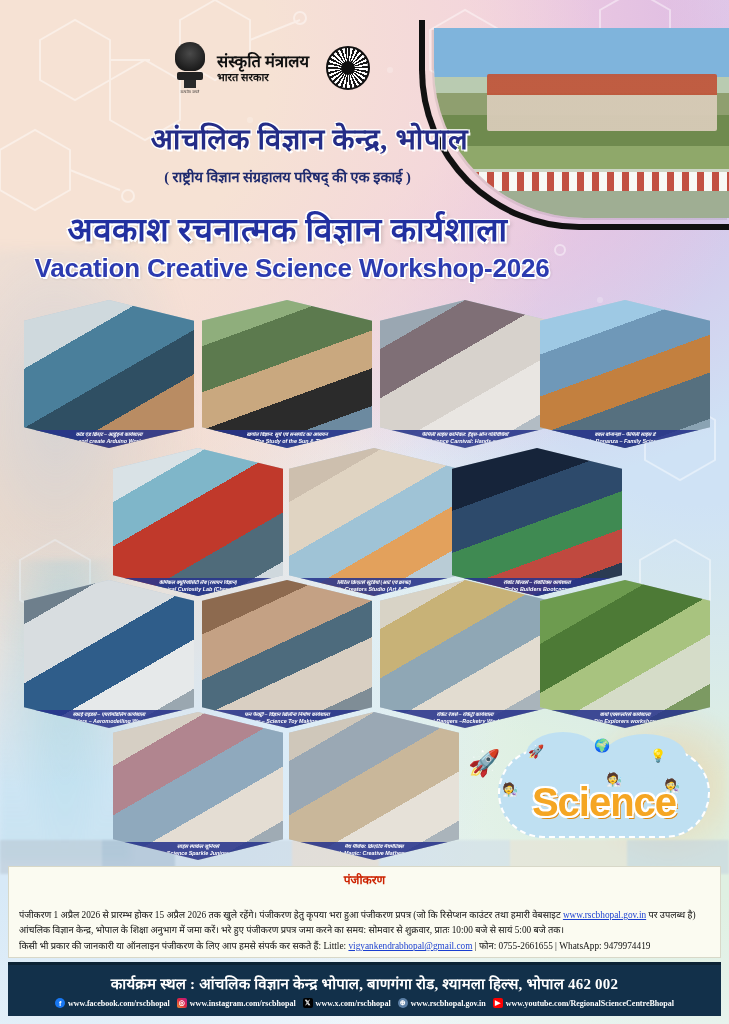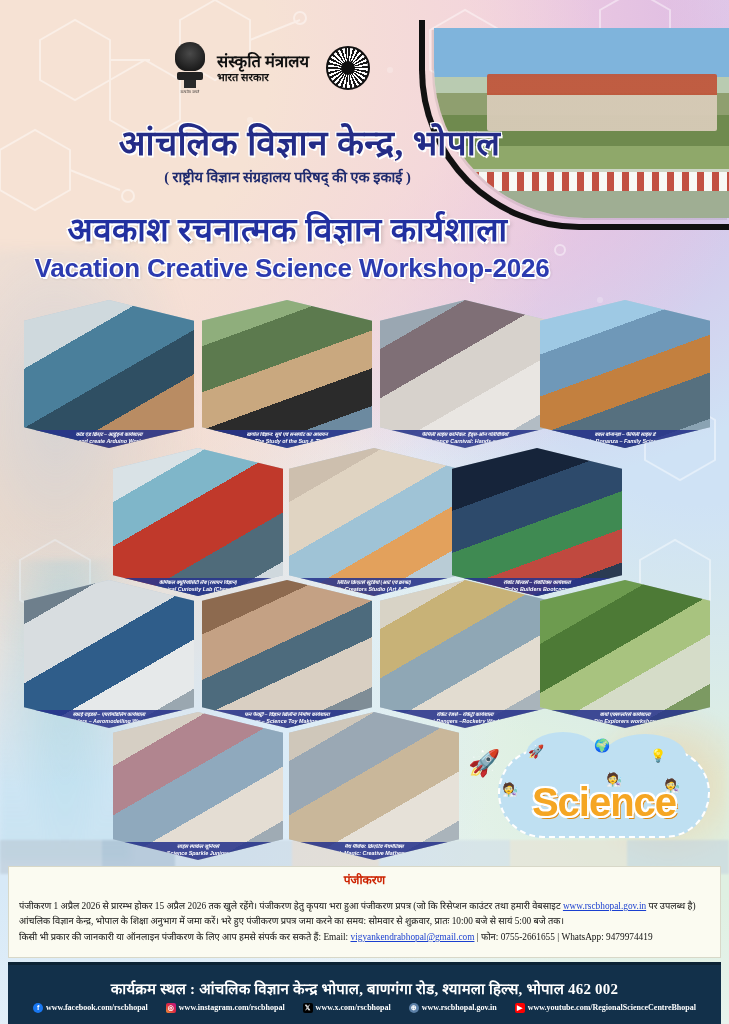--- a/index.html
+++ b/index.html
@@ -99,21 +99,21 @@
       repeating-conic-gradient(#1a1a1a 0 7deg, #ffffff 7deg 14deg);
     border: 2.5px solid #111; position: relative;
   }
   .ncsm-logo::after {
     content:""; position:absolute; left:50%; top:50%; width:14px; height:14px;
     transform: translate(-50%,-50%); border-radius:50%; background:#111;
   }
   .t-center { position: absolute; left: 0; width: 575px; text-align: center; }
   .h-title {
     font-family: "Liberation Serif", serif;
-    font-size: 35px; font-weight: 700; color: #242c87; letter-spacing: .4px;
+    font-size: 29px; font-weight: 700; color: #242c87; letter-spacing: .4px;
     text-shadow: 1.6px 1.6px 0 #ffffff, -1.2px -1.2px 0 #fff, 1.2px -1.2px 0 #fff, -1.2px 1.2px 0 #fff;
     padding-left: 44px;
   }
   .h-sub {
     font-family: "Liberation Serif", serif;
     font-size: 14.5px; font-weight: 700; color: #1e2a6e; margin-top: 4px;
   }
   .h-main {
     font-family: "Liberation Serif", serif;
     font-size: 33px; font-weight: 700; color: #2230a0; letter-spacing: .5px;
@@ -188,40 +188,40 @@
 
   
   .reg {
     position: absolute; left: 8px; top: 866px; width: 713px; height: 92px;
     background: #fbfbf1;
     border: 1px solid #d8d8c8;
     padding: 4px 10px 0;
   }
   .reg-title {
     text-align: center; color: #cc2200; font-weight: 700; font-size: 12px;
-    font-family: "Liberation Serif", serif; margin-bottom: 11px;
+    font-family: "Liberation Serif", serif; margin-bottom: 20px;
   }
   .reg p {
     font-family: "Liberation Serif", serif; font-size: 9.3px; color: #111;
     line-height: 1.62; text-align: left;
   }
   .reg a { color: #1a3fd0; text-decoration: underline; }
   .reg .p-last { margin-top: 1px; }
 
   
   .footer {
-    position: absolute; left: 8px; top: 962px; width: 713px; height: 63px;
+    position: absolute; left: 8px; top: 962px; width: 713px; height: 54px;
     background: #12304a; border-top: 3px solid #0c2335;
     display: flex; flex-direction: column; align-items: center; justify-content: center;
   }
   .footer .venue {
     font-family: "Liberation Serif", serif; font-size: 15px; font-weight: 700;
     color: #ffffff; letter-spacing: .2px; white-space: nowrap;
   }
-  .social { display: flex; align-items: flex-end; gap: 18px; margin-top: 5px; }
+  .social { display: flex; align-items: flex-end; gap: 7px; margin-top: 5px; }
   .social .item { display: flex; align-items: center; gap: 3px; }
   .social .lbl {
     font-family: "Liberation Serif", serif; font-size: 8px; font-weight: 700; color: #ffffff;
     white-space: nowrap;
   }
   .ic { width: 10px; height: 10px; border-radius: 2px; display:inline-flex; align-items:center; justify-content:center;
         font-size: 7px; color:#fff; font-weight:700; flex:0 0 auto; }
   .ic-fb { background:#1877f2; border-radius:50%; }
   .ic-ig { background: linear-gradient(45deg,#f09433,#dc2743,#bc1888); }
   .ic-x  { background:#000; }
@@ -455,21 +455,21 @@
     <span class="sci-emoji" style="left:166px; top:36px;">🧑‍🔬</span>
     <div class="word">Science</div>
   </div>
 
   <div class="reg">
     <div class="reg-title">पंजीकरण</div>
     <p>
       <span>पंजीकरण 1 अप्रैल 2026 से प्रारम्भ होकर 15 अप्रैल 2026 तक खुले रहेंगे।  पंजीकरण हेतु कृपया भरा हुआ पंजीकरण प्रपत्र (जो कि रिसेप्शन काउंटर तथा हमारी वेबसाइट </span><a href="#">www.rscbhopal.gov.in</a><span> पर उपलब्ध है) आंचलिक विज्ञान केन्द्र, भोपाल के शिक्षा अनुभाग में जमा करें।   भरे हुए पंजीकरण प्रपत्र जमा करने का समय: सोमवार से शुक्रवार, प्रातः 10:00 बजे से सायं 5:00 बजे तक।</span>
     </p>
     <p class="p-last">
-      <span>किसी भी प्रकार की जानकारी या ऑनलाइन पंजीकरण के लिए आप हमसे संपर्क कर सकते हैं:  Email: </span><a href="#">vigyankendrabhopal@gmail.com</a><span> | </span><span>फोन: 0755-2661655</span><span> | </span><span>WhatsApp: 9479974419</span>
+      <span>किसी भी प्रकार की जानकारी या ऑनलाइन पंजीकरण के लिए आप हमसे संपर्क कर सकते हैं:  Little: </span><a href="#">vigyankendrabhopal@gmail.com</a><span> | </span><span>फोन: 0755-2661655</span><span> | </span><span>WhatsApp: 9479974419</span>
     </p>
   </div>
 
   <div class="footer">
     <div class="venue">कार्यक्रम स्थल : आंचलिक विज्ञान केन्द्र भोपाल, बाणगंगा रोड, श्यामला हिल्स, भोपाल 462 002</div>
     <div class="social">
       <span class="item">
         <span class="ic ic-fb">f</span>
         <span class="lbl">www.facebook.com/rscbhopal</span>
       </span>

